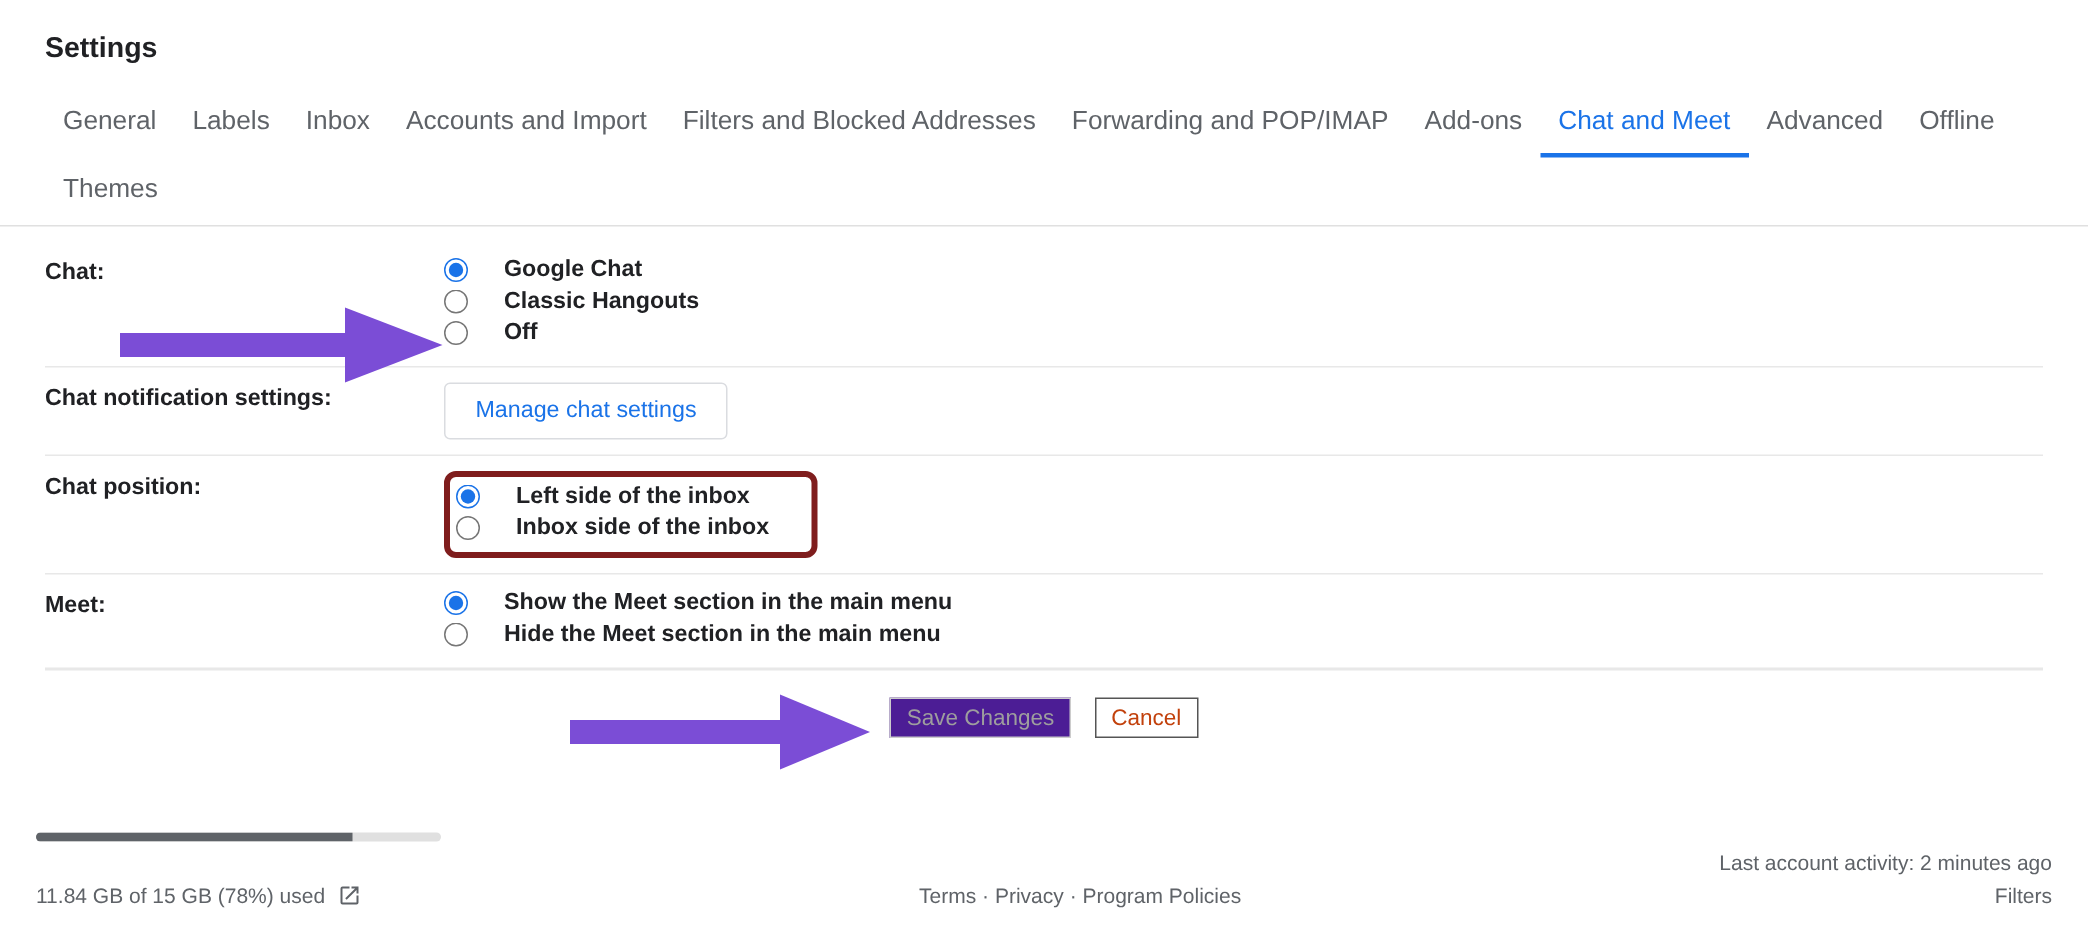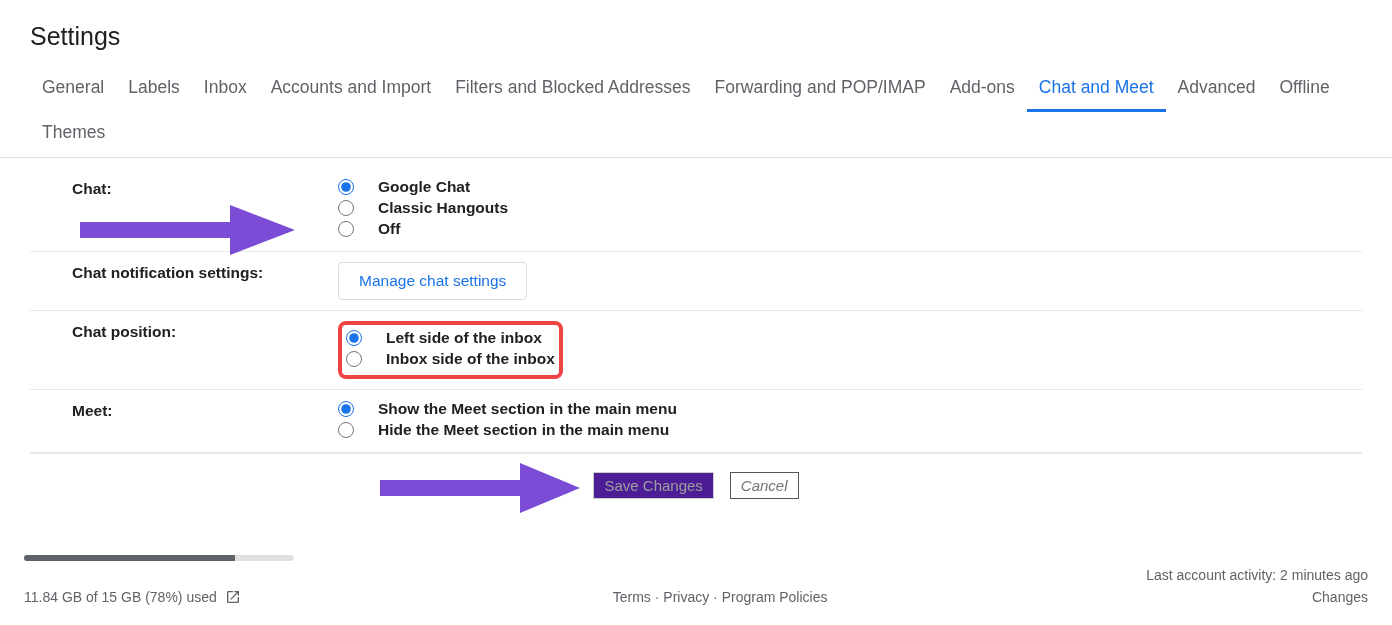--- a/index.html
+++ b/index.html
@@ -6,22 +6,22 @@
   body {
     font-family: 'Google Sans', Arial, sans-serif;
     width: 1392px;
     height: 625px;
     background: #fff;
     color: #202124;
     position: relative;
     overflow: hidden;
   }
   .page-title {
-    font-size: 25px;
-    font-weight: 400;
+    font-size: 19px;
+    font-weight: 700;
     padding: 22px 30px 16px 30px;
     color: #202124;
   }
   .tabs {
     display: flex;
     flex-wrap: wrap;
     padding: 0 30px;
     gap: 0;
     border-bottom: 1px solid #e0e0e0;
   }
@@ -52,21 +52,20 @@
     padding: 10px 0;
     border-bottom: 1px solid #e8e8e8;
   }
   .row:last-of-type { border-bottom: none; }
   .row-label {
     width: 266px;
     font-size: 15.5px;
     font-weight: 700;
     color: #202124;
     padding-top: 2px;
-    margin-left: 42px;
   }
   .row-body {
     flex: 1;
     font-size: 15.5px;
   }
   .radio-line {
     display: flex;
     align-items: center;
     gap: 24px;
     margin-bottom: 3px;
@@ -102,25 +101,24 @@
     background: #4c1d95;
     border: 1px solid #ccc;
     color: #9e9e9e;
     font-size: 15px;
     padding: 4px 10px;
     cursor: not-allowed;
   }
   .btn-cancel {
     background: #fff;
     border: 1px solid #555;
-    color: #737373;
+    color: #c2410c;
     font-size: 15px;
     padding: 4px 10px;
     cursor: pointer;
-    font-style: italic;
   }
   .footer {
     position: absolute;
     bottom: 20px;
     left: 0; right: 0;
     padding: 0 24px;
     display: flex;
     justify-content: space-between;
     align-items: flex-end;
     font-size: 14px;
@@ -148,23 +146,23 @@
   }
   .ext-icon {
     width: 16px;
     height: 16px;
   }
   .footer-center a, .footer-center span { color: #5f6368; text-decoration: none; }
   .footer-center { }
   .footer-right { text-align: right; }
   .footer-right .details { margin-top: 6px; }
   .highlight-box {
-    border: 4px solid #ef4444;
+    border: 4px solid #7f1d1d;
     border-radius: 8px;
-    padding: 4px 4px 4px 4px;
+    padding: 4px 28px 4px 4px;
     display: inline-block;
   }
   .arrow {
     position: absolute;
     fill: #7b4dd6;
   }
 </style>
 </head>
 <body>
 
@@ -262,21 +260,21 @@
   </div>
   <div class="footer-center">
     <a href="#">Terms</a>
     <span> · </span>
     <a href="#">Privacy</a>
     <span> · </span>
     <a href="#">Program Policies</a>
   </div>
   <div class="footer-right">
     <div>Last account activity: 2 minutes ago</div>
-    <div class="details"><a href="#" style="color:#5f6368;text-decoration:none">Changes</a></div>
+    <div class="details"><a href="#" style="color:#5f6368;text-decoration:none">Filters</a></div>
   </div>
 </div>
 
 <svg class="arrow" style="left:80px;top:200px" width="220" height="60" viewBox="0 0 220 60">
   <rect x="0" y="22" width="150" height="16" fill="#7b4dd6"></rect>
   <polygon points="150,5 215,30 150,55" fill="#7b4dd6"></polygon>
 </svg>
 
 <svg class="arrow" style="left:380px;top:458px" width="200" height="60" viewBox="0 0 200 60">
   <rect x="0" y="22" width="140" height="16" fill="#7b4dd6"></rect>

